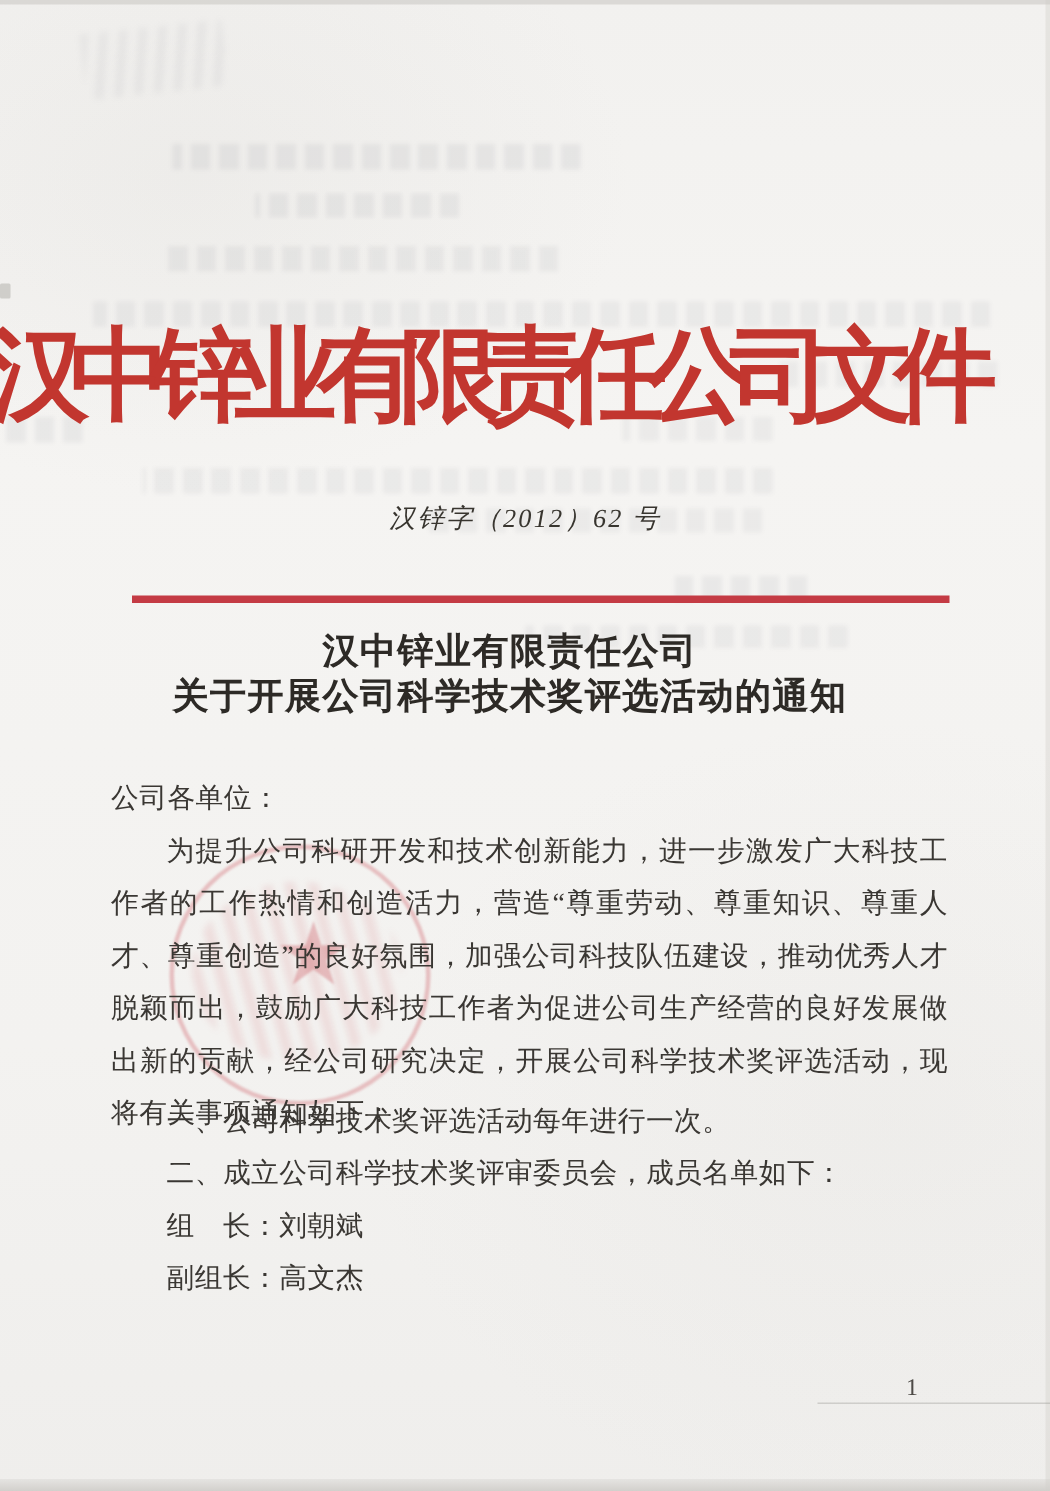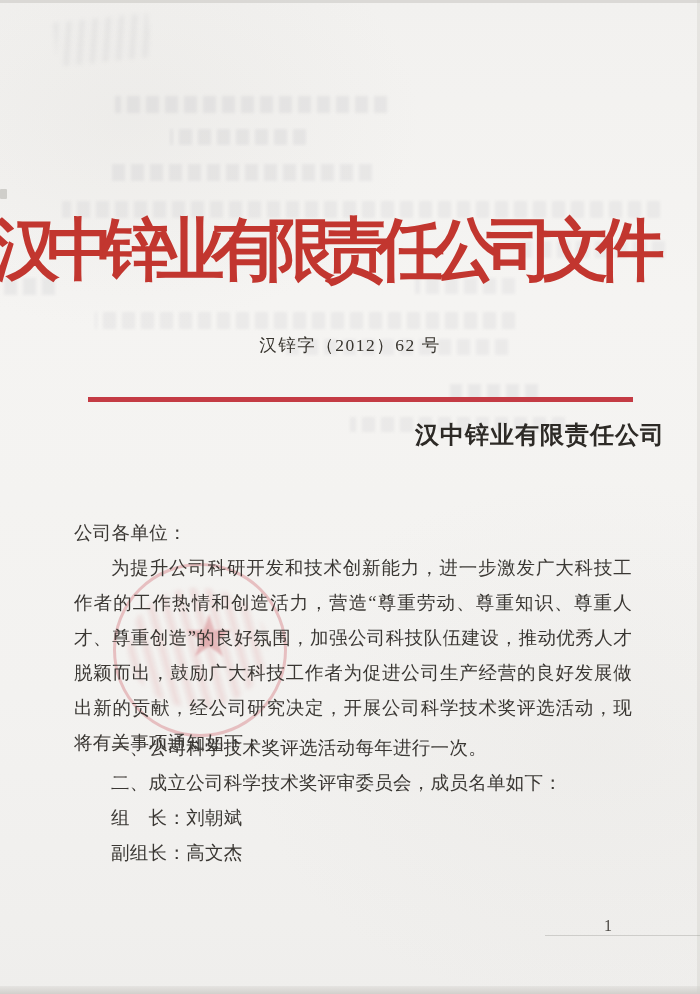--- a/index.html
+++ b/index.html
@@ -38,27 +38,27 @@
   
   .masthead{
     position:absolute;top:216px;left:0;width:656px;
     text-align:center;
     font-size:68px;line-height:68px;font-weight:bold;
     letter-spacing:-13px;text-indent:-13px;
     white-space:nowrap;
   }
   .doc-number{
     position:absolute;top:333px;left:0;width:700px;
-    text-align:center;font-size:17.5px;letter-spacing:1.5px;color:#38352f;
+    text-align:center;font-size:17.5px;letter-spacing:1.5px;color:#38352f;font-style:italic;
   }
   .red-rule{position:absolute;top:397px;left:88px;width:545px;height:5px;}
   
   .notice-title{
-    position:absolute;top:420px;left:35px;width:630px;
-    text-align:right;font-weight:bold;color:#2d2a26;
+    position:absolute;top:420px;left:25px;width:630px;
+    text-align:center;font-weight:bold;color:#2d2a26;
     font-size:24px;line-height:30px;letter-spacing:1px;
   }
   
   .body-text{font-size:18.5px;line-height:35px;letter-spacing:0.3px;color:#3a3733;}
   .salutation{position:absolute;top:516px;left:74px;width:560px;}
   .paragraph{
     position:absolute;top:551px;left:74px;width:558px;
     text-indent:2em;text-align:justify;word-break:break-all;
   }
   .item1{position:absolute;top:731px;left:74px;width:560px;text-indent:2em;}
@@ -117,20 +117,21 @@
   <div class="ghost" style="top:417px;left:350px;width:215px;height:15px;opacity:.42;"></div>
 
   <div class="masthead" style="color:#c2362f;">汉中锌业有限责任公司文件</div>
 
   <div class="doc-number">汉锌字（2012）62 号</div>
 
   <div class="red-rule" style="background:#c43b44;"></div>
 
   <div class="notice-title">
     <div>汉中锌业有限责任公司</div>
+    <div>关于开展公司科学技术奖评选活动的通知</div>
   </div>
 
   <div class="seal"></div>
   <div class="seal-arc"></div>
   <div class="seal-star">★</div>
 
   <div class="body-text paragraph">为提升公司科研开发和技术创新能力，进一步激发广大科技工作者的工作热情和创造活力，营造“尊重劳动、尊重知识、尊重人才、尊重创造”的良好氛围，加强公司科技队伍建设，推动优秀人才脱颖而出，鼓励广大科技工作者为促进公司生产经营的良好发展做出新的贡献，经公司研究决定，开展公司科学技术奖评选活动，现将有关事项通知如下：</div>
 
   <div class="body-text salutation">公司各单位：</div>
 

